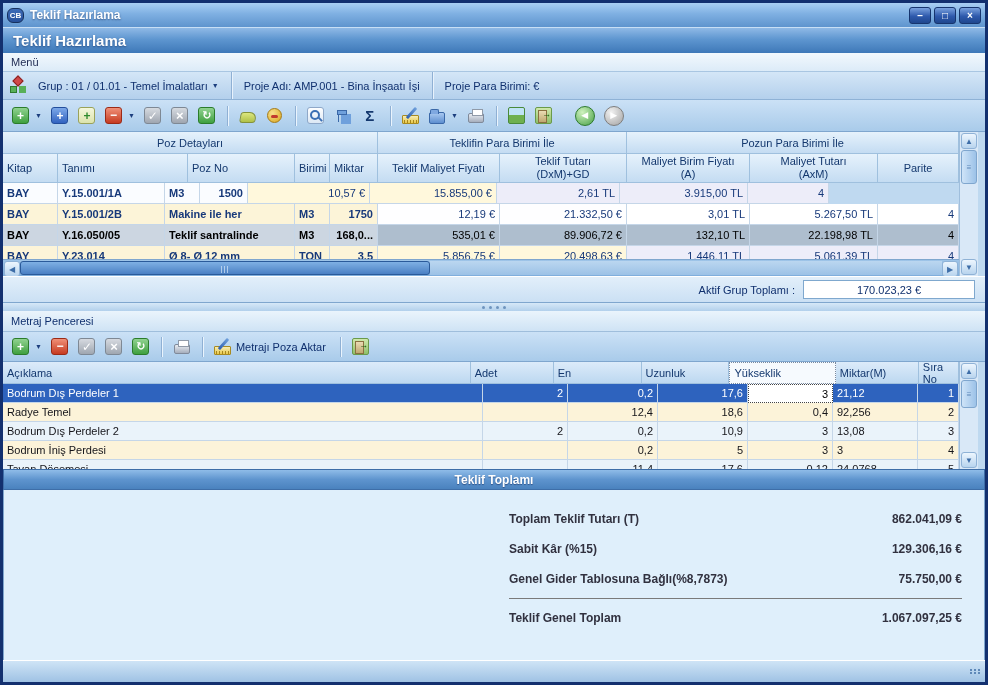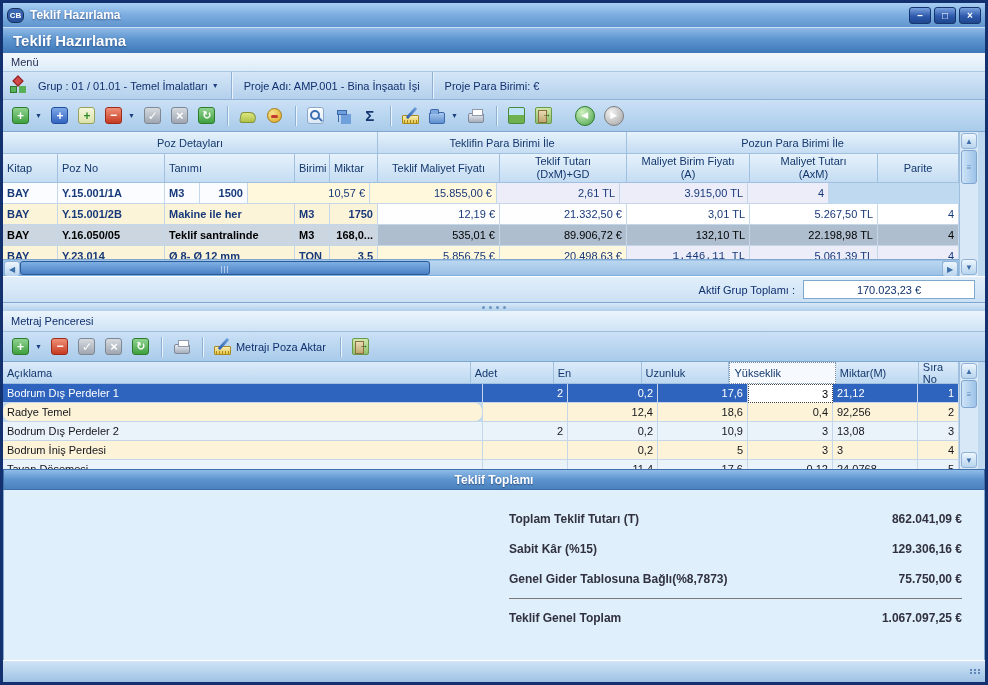--- a/index.html
+++ b/index.html
@@ -250,22 +250,22 @@
 
   <div class="gridwrap">
     <div class="grid">
       <div class="hrow" id="poz-groups">
           <div class="ghead" style="width: 375px;">Poz Detayları</div>
           <div class="ghead" style="width: 249px;">Teklifin Para Birimi İle</div>
           <div class="ghead" style="width: 332px;">Pozun Para Birimi İle</div>
         </div>
       <div class="hrow" id="poz-cols">
           <div class="chead al" style="width: 55px;">Kitap</div>
+          <div class="chead al" style="width: 130px;">Tanımı</div>
           <div class="chead al" style="width: 107px;">Poz No</div>
-          <div class="chead al" style="width: 130px;">Tanımı</div>
           <div class="chead al" style="width: 35px;">Birimi</div>
           <div class="chead al" style="width: 48px;">Miktar</div>
           <div class="chead" style="width: 122px;">Teklif Maliyet Fiyatı</div>
           <div class="chead" style="width: 127px;">Teklif Tutarı<br>(DxM)+GD</div>
           <div class="chead" style="width: 123px;">Maliyet Birim Fiyatı<br>(A)</div>
           <div class="chead" style="width: 128px;">Maliyet Tutarı<br>(AxM)</div>
           <div class="chead" style="width: 81px;">Parite</div>
         </div>
       <div class="pozbody" id="poz-body">
           <div class="hrow pr0">
@@ -304,21 +304,21 @@
             <div class="cell g2 num" style="width: 81px;">4</div>
           </div>
           <div class="hrow pr3">
             <div class="cell g0 b" style="width: 55px;">BAY</div>
             <div class="cell g0 b" style="width: 107px;">Y.23.014</div>
             <div class="cell g0 b" style="width: 130px;">Ø 8- Ø 12 mm</div>
             <div class="cell g0 b" style="width: 35px;">TON</div>
             <div class="cell g0 b num" style="width: 48px;">3,5</div>
             <div class="cell g1 num" style="width: 122px;">5.856,75 €</div>
             <div class="cell g1 num" style="width: 127px;">20.498,63 €</div>
-            <div class="cell g2 num" style="width: 123px; font-family: Liberation Mono, monospace;">1.446,11 TL</div>
+            <div class="cell g2 num" style="width: 123px;">1.446,11 TL</div>
             <div class="cell g2 num" style="width: 128px;">5.061,39 TL</div>
             <div class="cell g2 num" style="width: 81px;">4</div>
           </div>
         </div>
       <div class="hscroll">
         <div class="sbtn" style="width:16px;flex:0 0 16px;">◀</div>
         <div class="hthumb">|||</div>
         <div class="htrack"></div>
         <div class="sbtn" style="width:16px;flex:0 0 16px;">▶</div>
       </div>
@@ -393,21 +393,21 @@
           <div class="hrow mr-sel">
             <div class="mcell" style="width: 480px;">Bodrum Dış Perdeler 1</div>
             <div class="mcell num" style="width: 85px;">2</div>
             <div class="mcell num" style="width: 90px;">0,2</div>
             <div class="mcell num" style="width: 90px;">17,6</div>
             <div class="mcell num edit" style="width: 85px;">3</div>
             <div class="mcell" style="width: 85px;">21,12</div>
             <div class="mcell num" style="width: 41px;">1</div>
           </div>
           <div class="hrow mr-odd">
-            <div class="mcell" style="width: 480px; border-radius: 8px;">Radye Temel</div>
+            <div class="mcell" style="width: 480px;">Radye Temel</div>
             <div class="mcell num" style="width: 85px;"></div>
             <div class="mcell num" style="width: 90px;">12,4</div>
             <div class="mcell num" style="width: 90px;">18,6</div>
             <div class="mcell num" style="width: 85px;">0,4</div>
             <div class="mcell" style="width: 85px;">92,256</div>
             <div class="mcell num" style="width: 41px;">2</div>
           </div>
           <div class="hrow mr-even">
             <div class="mcell" style="width: 480px;">Bodrum Dış Perdeler 2</div>
             <div class="mcell num" style="width: 85px;">2</div>

